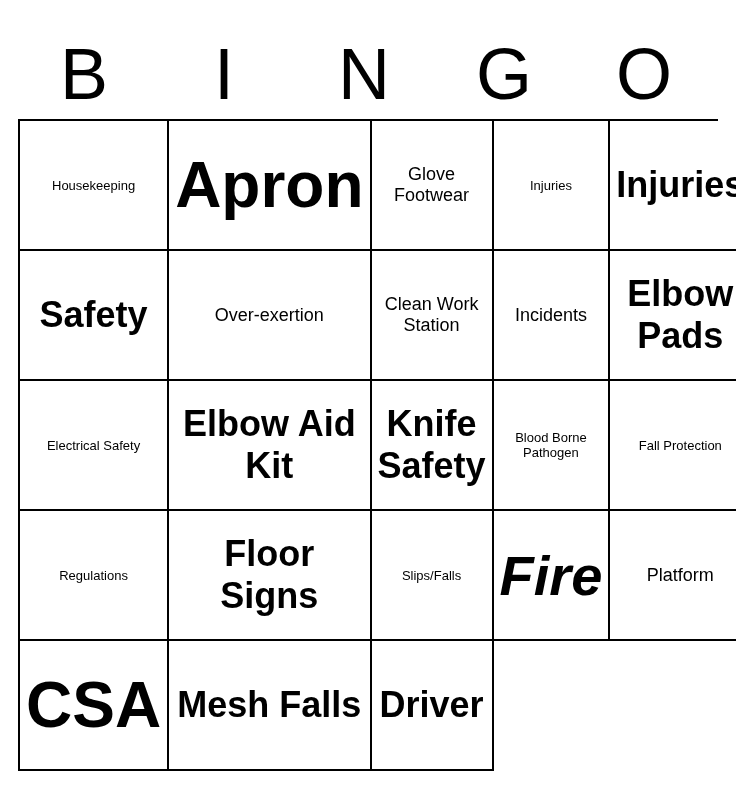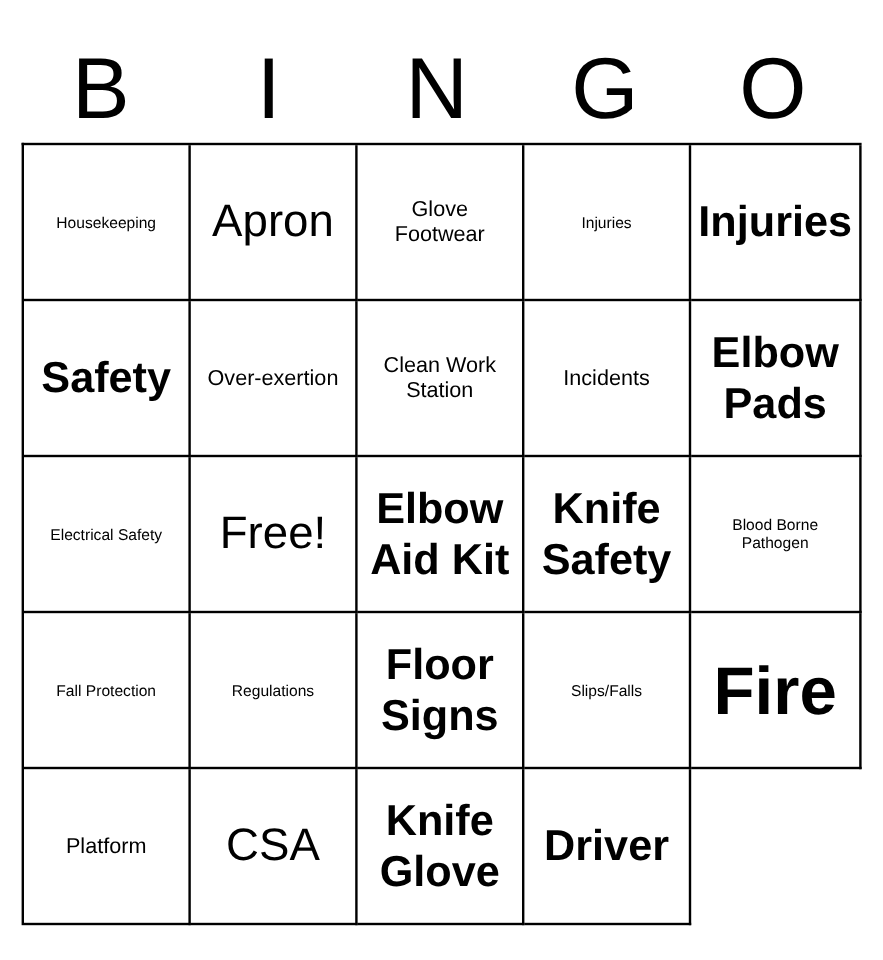--- a/index.html
+++ b/index.html
@@ -63,27 +63,28 @@
     .text-medium {
       font-size: 18px;
     }
 
     .text-large {
       font-size: 36px;
       font-weight: bold;
     }
 
     .text-xlarge {
-      font-size: 38px;
-      font-weight: normal;
+      font-size: 64px;
+      font-weight: bold;
     }
 
     .text-huge {
       font-size: 56px;
       font-weight: bold;
+      font-style: italic;
     }
   </style>
 </head>
 <body>
 
 <div class="bingo-container">
   <div class="bingo-header">
   <div class="bingo-header-cell">B</div>
       <div class="bingo-header-cell">I</div>
       <div class="bingo-header-cell">N</div>
@@ -118,23 +119,20 @@
       <div class="bingo-cell">
         <span class="text-medium">Incidents</span>
       </div>
       <div class="bingo-cell">
         <span class="text-large">Elbow Pads</span>
       </div>
       <div class="bingo-cell">
         <span class="text-small">Electrical Safety</span>
       </div>
       <div class="bingo-cell">
-        <span class="text-xlarge">Free!</span>
-      </div>
-      <div class="bingo-cell">
         <span class="text-large">Elbow Aid Kit</span>
       </div>
       <div class="bingo-cell">
         <span class="text-large">Knife Safety</span>
       </div>
       <div class="bingo-cell">
         <span class="text-small">Blood Borne Pathogen</span>
       </div>
       <div class="bingo-cell">
         <span class="text-small">Fall Protection</span>
@@ -151,19 +149,19 @@
       <div class="bingo-cell">
         <span class="text-huge">Fire</span>
       </div>
       <div class="bingo-cell">
         <span class="text-medium">Platform</span>
       </div>
       <div class="bingo-cell">
         <span class="text-xlarge">CSA</span>
       </div>
       <div class="bingo-cell">
-        <span class="text-large">Knife Glove</span>
+        <span class="text-large">Mesh Falls</span>
       </div>
       <div class="bingo-cell">
         <span class="text-large">Driver</span>
       </div>
     </div>
 </div>
 
 </body></html>

